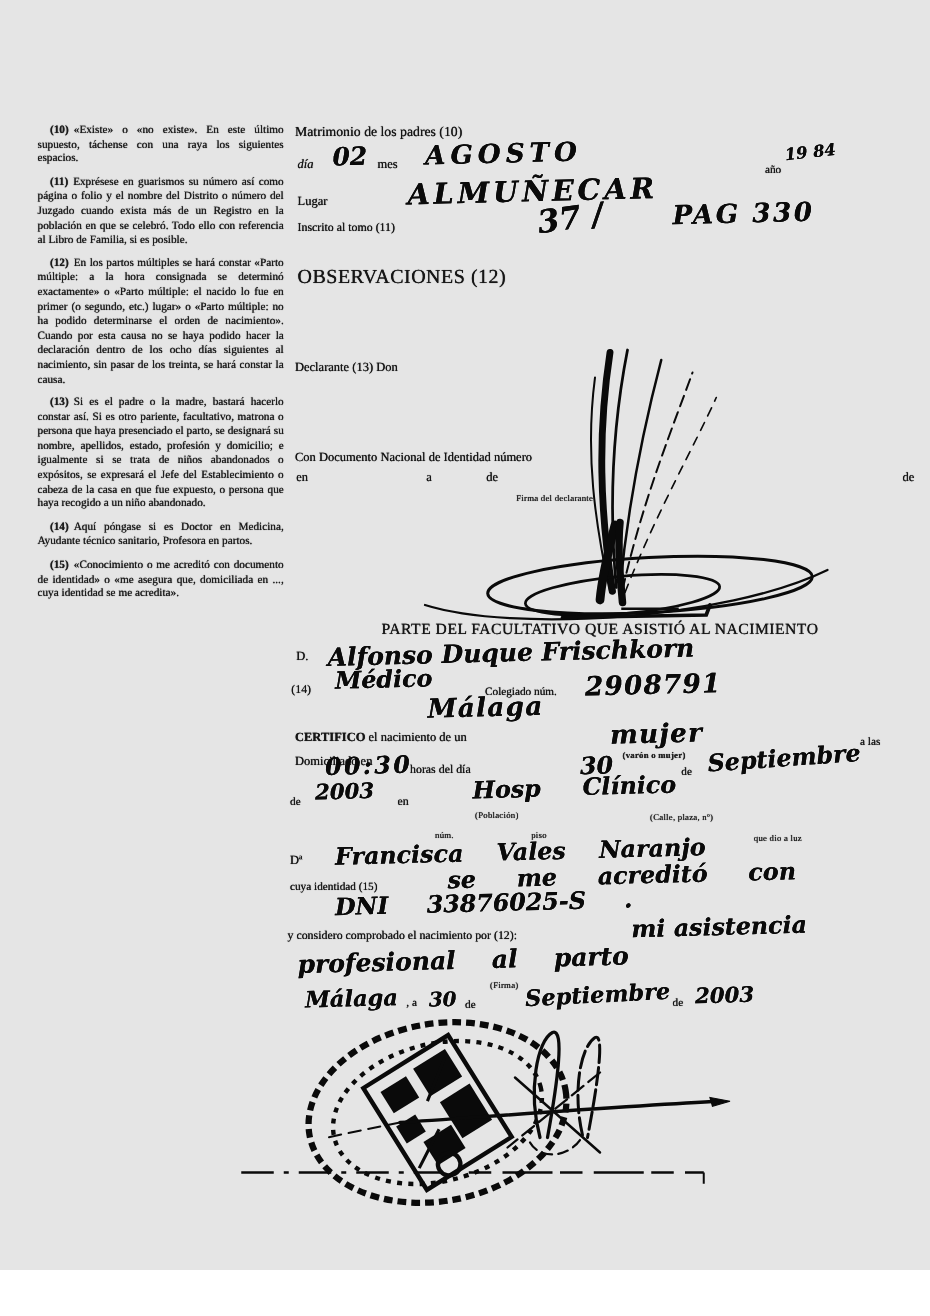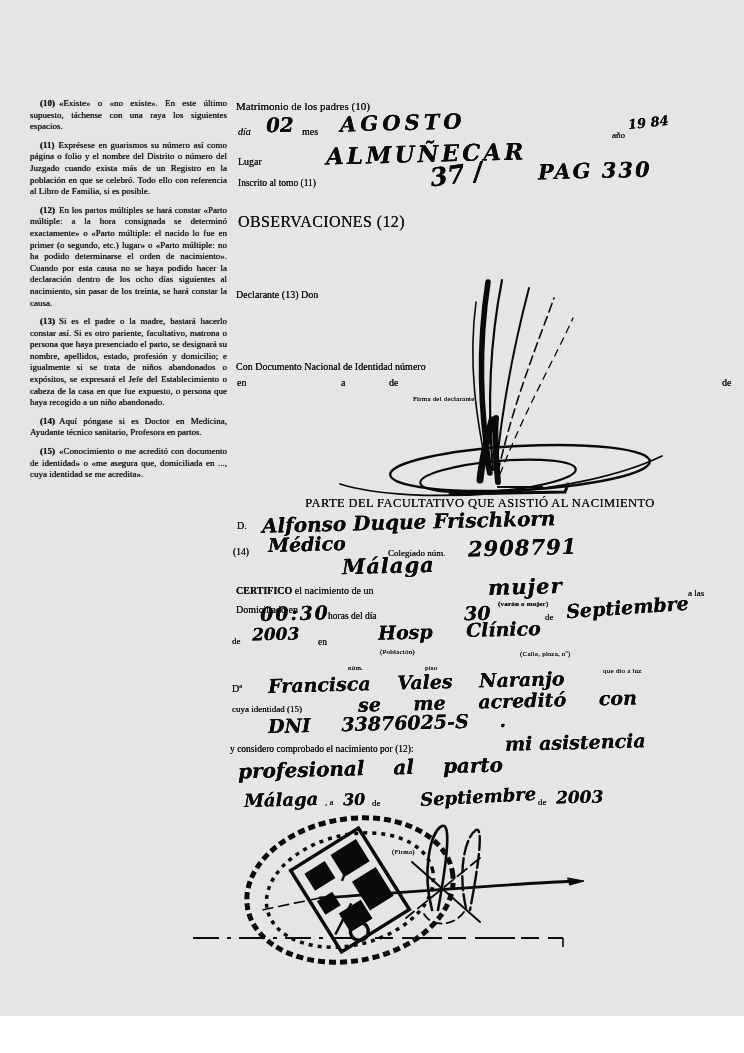--- a/index.html
+++ b/index.html
@@ -127,21 +127,21 @@
   <div class="hw" style="left:268px;top:712px;font-size:19px;word-spacing:24px;">DNI   33876025-S .</div>
 
   <div class="printed" style="left:230px;top:744px;font-size:9.5px;">y considero comprobado el nacimiento por (12):</div>
   <div class="hw" style="left:505px;top:731px;font-size:19px;">mi  asistencia</div>
   <div class="hw" style="left:238px;top:756px;font-size:20px;word-spacing:22px;">profesional   al   parto</div>
 
   <div class="hw" style="left:244px;top:789px;font-size:18px;">Málaga</div>
   <div class="printed" style="left:325px;top:797px;font-size:9px;">, a</div>
   <div class="hw" style="left:343px;top:790px;font-size:16px;">30</div>
   <div class="printed" style="left:372px;top:798px;font-size:9px;">de</div>
-  <div class="printed tiny" style="left:392px;top:848px;">(Firma)</div>
+  <div class="printed tiny" style="left:392px;top:784px;">(Firma)</div>
   <div class="hw" style="left:420px;top:786px;font-size:18px;transform:rotate(-3deg);">Septiembre</div>
   <div class="printed" style="left:538px;top:797px;font-size:9px;">de</div>
   <div class="hw" style="left:556px;top:787px;font-size:17px;">2003</div>
 
   <svg width="564" height="160" viewBox="0 0 564 160" style="left:180px;top:810px;">
 
     <g stroke="#0a0a0a" fill="none">
       <ellipse cx="170" cy="80" rx="104" ry="71" stroke-width="5" stroke-dasharray="7 4" transform="rotate(-10 170 80)"></ellipse>
       <ellipse cx="170" cy="80" rx="85" ry="55" stroke-width="3.5" stroke-dasharray="4 5" transform="rotate(-14 170 80)"></ellipse>
       <g transform="translate(170 80) rotate(-32)">

